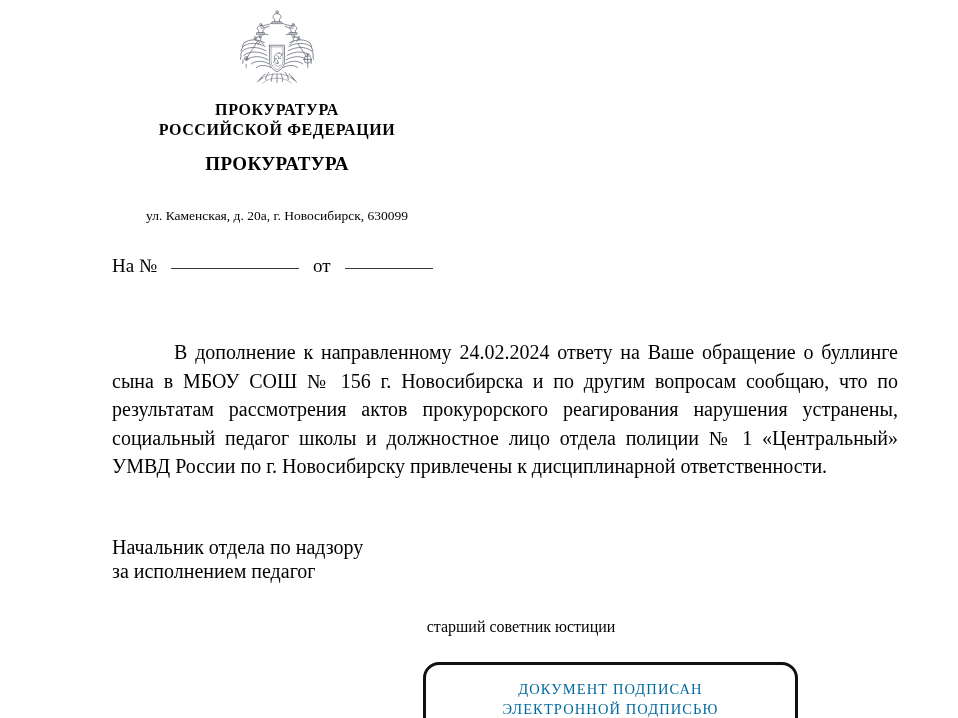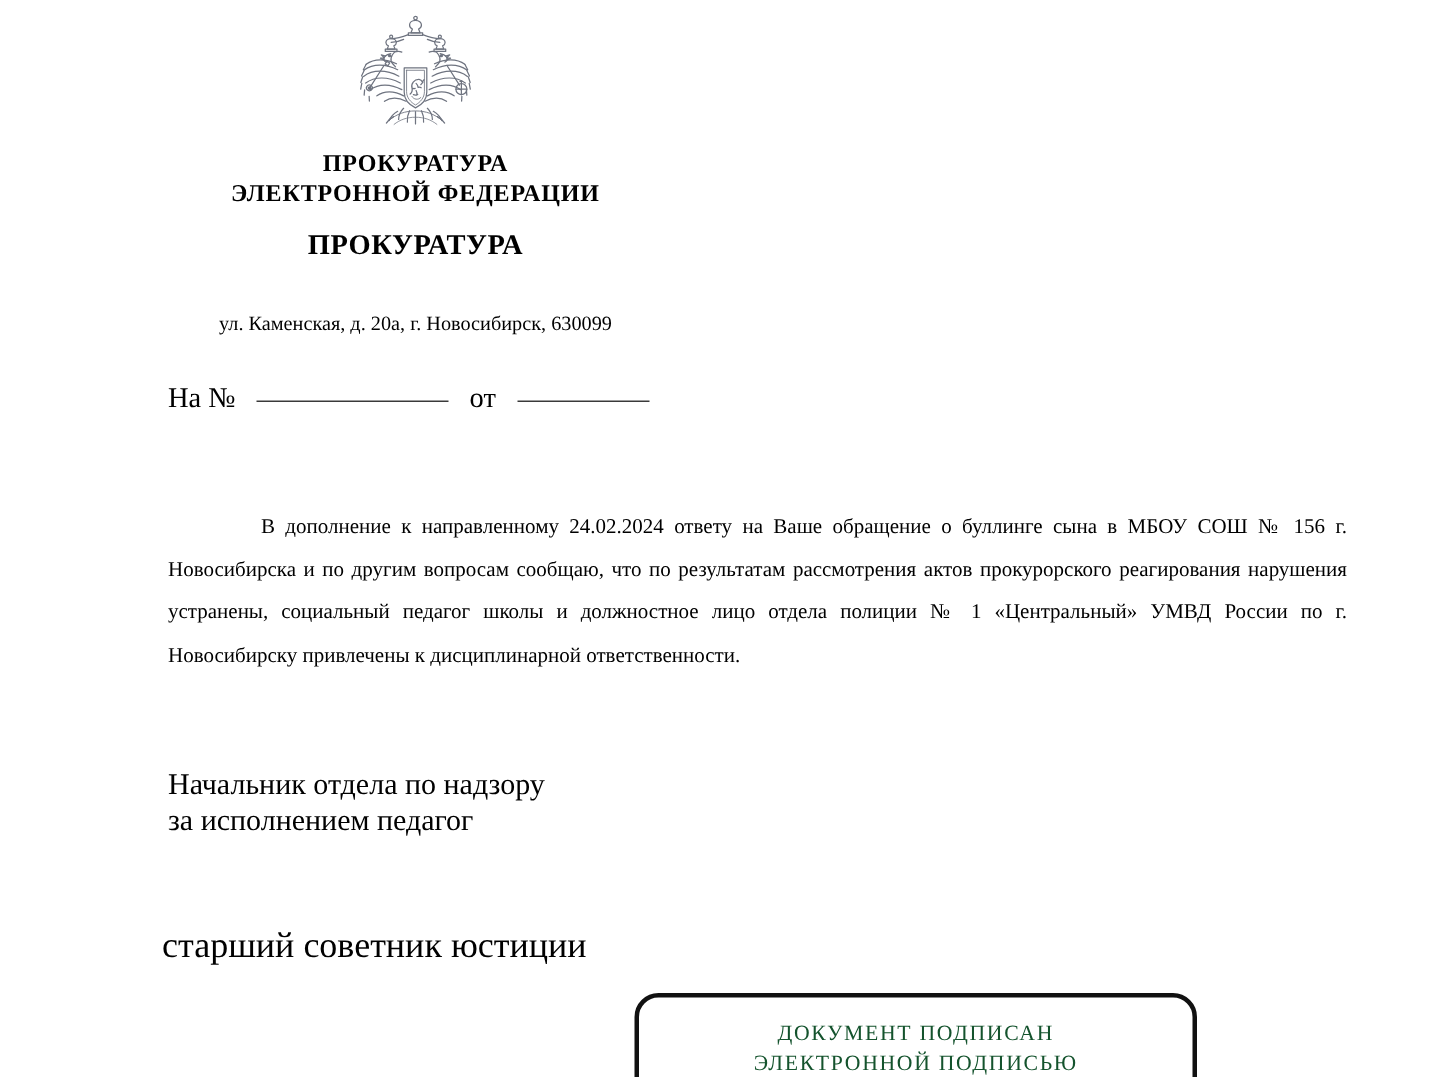--- a/index.html
+++ b/index.html
@@ -96,49 +96,49 @@
   .rule-1 { width: 128px; margin-left: 14px; }
   .ref-label-2 { margin-left: 14px; }
   .rule-2 { width: 88px; margin-left: 14px; }
 
   
   .body-text {
     position: absolute;
     left: 112px;
     top: 338px;
     width: 786px;
-    font-size: 14px;
+    font-size: 20px;
     line-height: 28.5px;
     text-align: justify;
     text-indent: 62px;
     text-justify: inter-word;
     hyphens: none;
   }
 
   
   .sig-block {
     position: absolute;
     left: 112px;
-    top: 512px;
+    top: 536px;
     font-size: 20px;
     line-height: 23.5px;
   }
   .sig-line {
     white-space: nowrap;
   }
 
   .sig-row {
     position: absolute;
-    left: 108px;
+    left: 128px;
     top: 618px;
     width: 786px;
     display: flex;
-    justify-content: flex-start;
+    justify-content: center;
     align-items: baseline;
-    font-size: 24px;
+    font-size: 16px;
   }
   .sig-rank { white-space: nowrap; }
   .sig-name { white-space: nowrap; }
 
   
   .estamp {
     position: absolute;
     left: 423px;
     top: 662px;
     width: 375px;
@@ -148,21 +148,21 @@
     box-sizing: border-box;
     background: #ffffff;
     text-align: center;
     padding-top: 14px;
   }
   .estamp-line {
     font-family: "Liberation Serif", "DejaVu Serif", serif;
     font-size: 14.5px;
     letter-spacing: 1.1px;
     line-height: 20px;
-    color: #14532d;
+    color: #0369a1;
     white-space: nowrap;
   }
 </style>
 </head>
 <body>
 
 <div class="page">
 
   <div class="letterhead">
 
@@ -236,21 +236,21 @@
         <path d="M45 81c-3.4 2-5.8 4.6-7.2 7.8M75 81c3.4 2 5.8 4.6 7.2 7.8"></path>
         <path d="M41.5 85.5c-2.6 1.4-4.6 3.2-6 5.4M78.5 85.5c2.6 1.4 4.6 3.2 6 5.4"></path>
 
         <path d="M38 88.5c6-5.2 13.4-7.8 22-7.8s16 2.6 22 7.8" stroke-width=".75"></path>
         <path d="M42 92c5-4 11-6 18-6s13 2 18 6" stroke-width=".65"></path>
       </g>
     </svg>
 
     <div class="org-block-1">
       <div class="org-line">ПРОКУРАТУРА</div>
-      <div class="org-line">ЭЛЕКТРОННОЙ ФЕДЕРАЦИИ</div>
+      <div class="org-line">РОССИЙСКОЙ ФЕДЕРАЦИИ</div>
     </div>
 
     <div class="org-block-2">
       <div class="org-line-big">ПРОКУРАТУРА</div>
     </div>
 
     <div class="address-line">ул. Каменская, д. 20а, г. Новосибирск, 630099</div>
   </div>
 
   <div class="ref-row">

